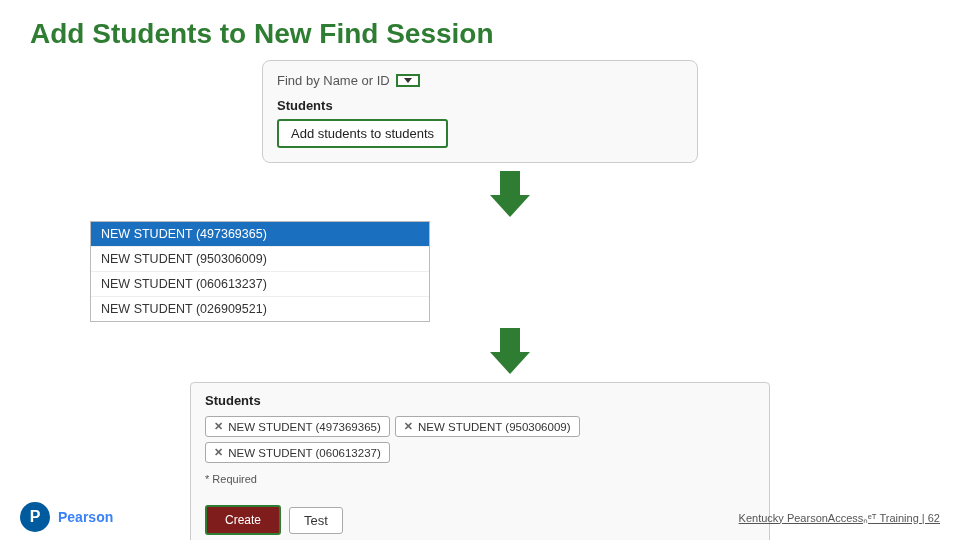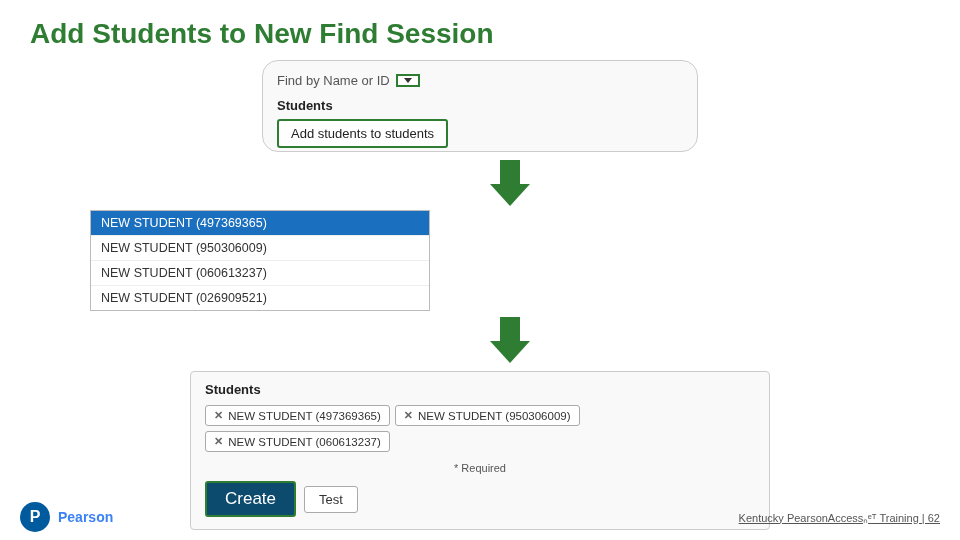--- a/index.html
+++ b/index.html
@@ -22,24 +22,24 @@
     .main-content {
       display: flex;
       flex-direction: column;
       align-items: center;
       padding: 0 30px;
     }
 
     
     .ui-box {
       border: 1px solid #ccc;
-      border-radius: 16px;
+      border-radius: 8px;
       background: #f9f9f9;
       width: 436px;
-      padding: 12px 14px 3px 14px;
+      padding: 12px 14px 14px 14px;
     }
 
     .find-row {
       display: flex;
       align-items: center;
       gap: 6px;
       margin-bottom: 10px;
     }
 
     .find-label {
@@ -168,36 +168,35 @@
     .student-tag .x-btn {
       color: #666;
       font-size: 11px;
       cursor: pointer;
       font-weight: bold;
     }
 
     .required-note {
       font-size: 11px;
       color: #555;
-      margin-bottom: 7px;
-      text-align: center;
+      margin-bottom: 20px;
     }
 
     .action-btns {
       display: flex;
       gap: 8px;
       align-items: center;
     }
 
     .btn-create {
-      background: #0c4a6e;
+      background: #7f1d1d;
       color: #fff;
       border: none;
       padding: 6px 18px;
-      font-size: 17px;
+      font-size: 12px;
       border-radius: 3px;
       cursor: pointer;
       border: 2px solid #2e7d32;
     }
 
     .btn-reset {
       background: #fff;
       color: #333;
       border: 1px solid #aaa;
       padding: 5px 14px;

